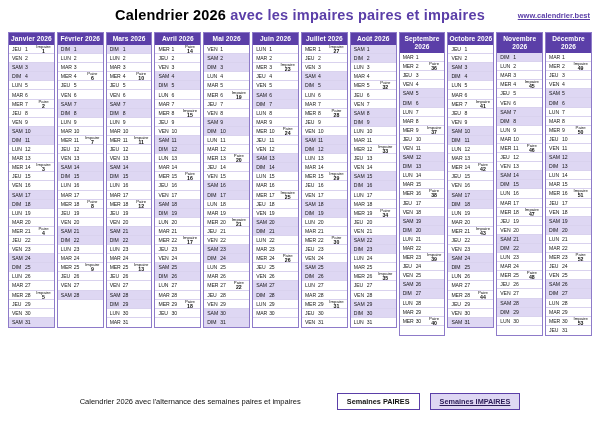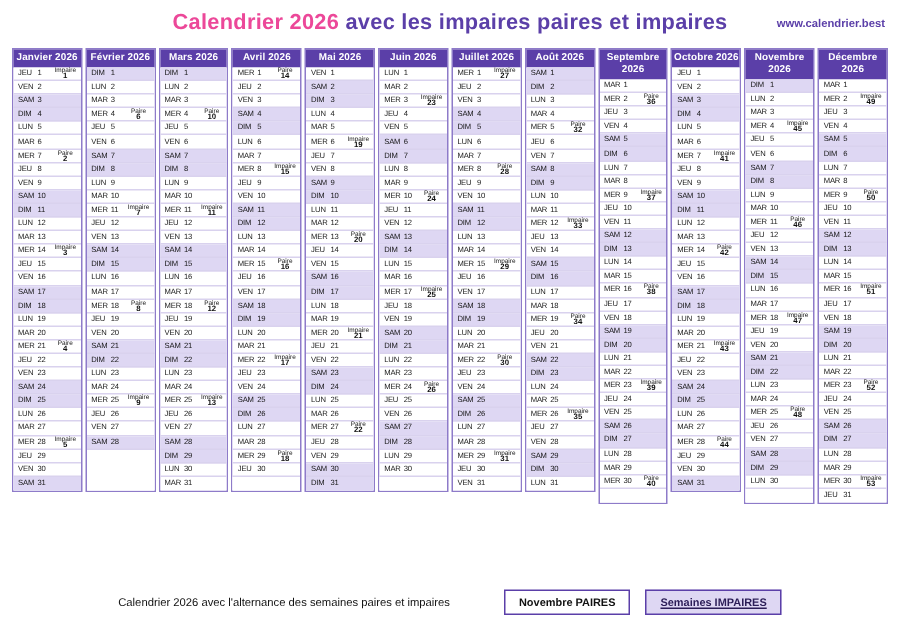--- a/index.html
+++ b/index.html
@@ -28,29 +28,30 @@
   }
   .title {
     text-align: center;
     font-size: 14.5px;
     font-weight: bold;
     color: #5b3fa8;
     letter-spacing: 0.2px;
     line-height: 18px;
   }
   .title .year {
-    color: #ec4899;
+    color: #000000;
   }
   .site {
     position: absolute;
     right: 2px;
     top: 5px;
     font-size: 7.5px;
     font-weight: bold;
     color: #5b3fa8;
+    text-decoration: underline;
   }
   
   .months {
     display: flex;
     gap: 2px;
     margin-top: 4px;
     align-items: flex-start;
   }
   .month {
     flex: 1 1 0;
@@ -1838,17 +1839,17 @@
           <div class="day">
             <div class="dlabel"><span class="dow">JEU</span><span>31</span></div>
             <div class="wk"></div>
           </div>
         </div>
       </div>
     </div>
 
   <div class="footer">
     <div class="footer-note">Calendrier 2026 avec l'alternance des semaines paires et impaires</div>
-    <div class="legend even">Novembre PAIRES</div>
+    <div class="legend even">Semaines PAIRES</div>
     <div class="legend odd">Semaines IMPAIRES</div>
   </div>
 
 </div>
 
 </body></html>

